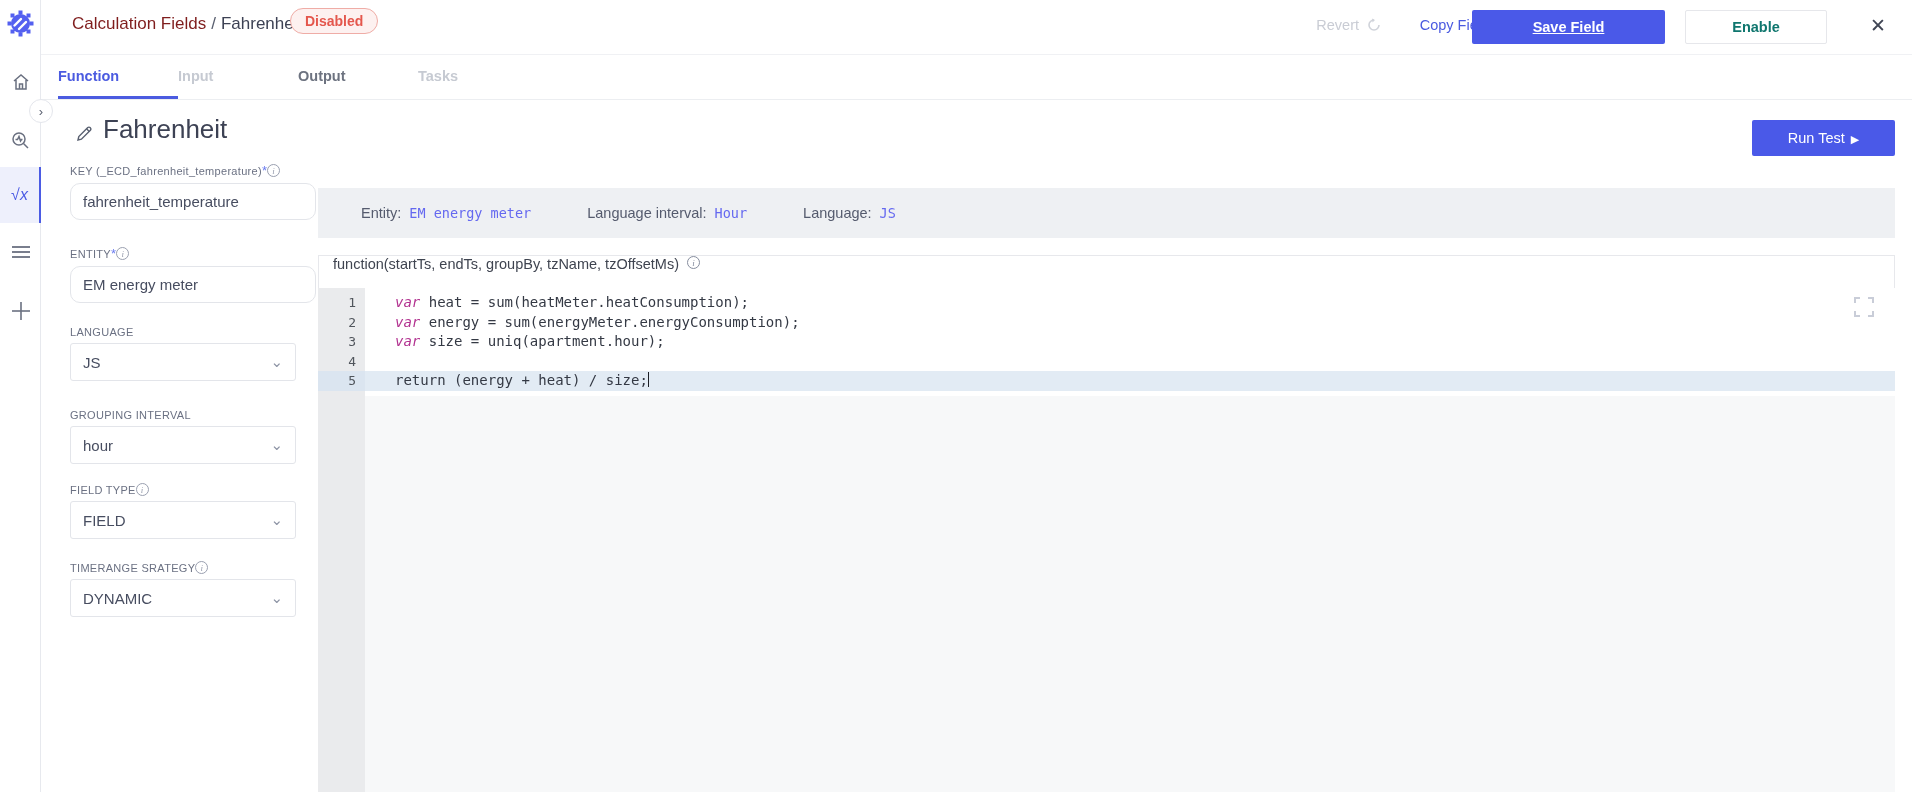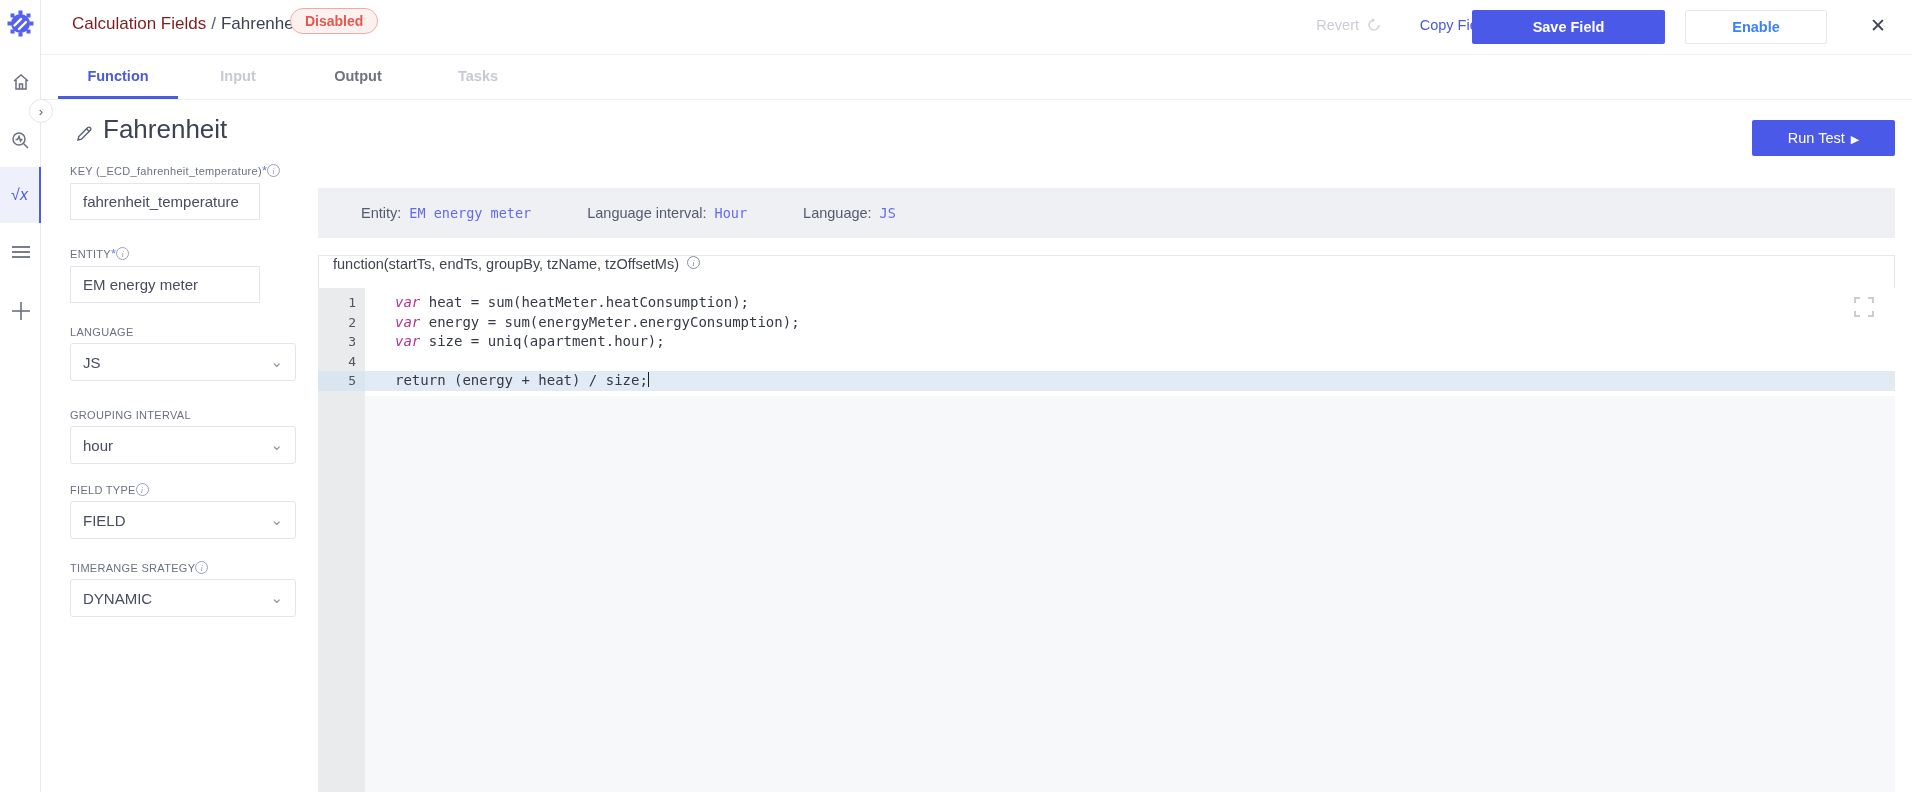--- a/index.html
+++ b/index.html
@@ -30,30 +30,30 @@
   .crumb { position:absolute; left:31px; top:14px; font-size:17px; color:#3d4254; }
   .crumb .link { color:#7f1d1d; cursor:pointer; }
   .crumb .sep { color:#585e6e; padding:0 5px; }
   .badge { position:absolute; left:249px; top:8px; padding:4px 14px; border:1.5px solid #efaca6;
            background:#fdf1f0; color:#e4574d; font-size:14px; font-weight:bold; border-radius:16px; }
   .act-revert { position:absolute; right:530px; top:17px; color:#c9ccd4; font-size:14.5px; cursor:default;
                 display:flex; align-items:center; gap:7px; }
   .act-copy { position:absolute; right:423px; top:17px; color:#4a5ae0; font-size:14.5px; cursor:pointer; }
   .btn-save { position:absolute; right:247px; top:10px; width:193px; height:34px; background:#4a59e8;
               color:#fff; border:none; border-radius:2px; font-size:14.5px; font-weight:bold; cursor:pointer;
-              font-family:"Liberation Sans", sans-serif; }
+              font-family:"Liberation Sans", sans-serif;text-decoration:underline; }
   .btn-enable { position:absolute; right:85px; top:10px; width:142px; height:34px; background:#fff;
-                color:#3b82f6; border:1px solid #e6e7eb; border-radius:2px; font-size:14.5px; font-weight:bold;
+                color:#0f766e; border:1px solid #e6e7eb; border-radius:2px; font-size:14.5px; font-weight:bold;
                 font-family:"Liberation Sans", sans-serif; }
   .btn-close { position:absolute; right:26px; top:14px; font-size:19px; color:#3f4554; cursor:pointer; }
 
   
   .tabbar { position:absolute; left:41px; top:55px; width:1871px; height:45px;
             border-bottom:1px solid #eceef1; display:flex; padding-left:17px; }
-  .tab { width:120px; text-align:center; font-size:14.5px; font-weight:bold; line-height:42px;
+  .tab { width:120px; text-align:left; font-size:14.5px; font-weight:bold; line-height:42px;
          cursor:pointer; }
   .tab.active   { color:#4b5be0; border-bottom:3px solid #4b5be0; }
   .tab.default  { color:#6d7380; }
   .tab.disabled { color:#c6cad2; cursor:default; }
 
   
   .title-row { position:absolute; left:41px; top:100px; width:1871px; height:60px; }
   .pencil { position:absolute; left:34px; top:24px; }
   .page-title { position:absolute; left:62px; top:14px; font-size:26px; color:#3d4254; }
   .btn-run { position:absolute; right:17px; top:20px; width:143px; height:36px; background:#4a59e8;
@@ -63,21 +63,21 @@
 
   
   .form-col { position:absolute; left:70px; top:0; width:226px; }
   .fblock { position:absolute; left:0; width:226px; }
   .flabel { font-size:11px; letter-spacing:.3px; color:#6b7183; margin-bottom:5px;
             display:flex; align-items:center; gap:0; white-space:nowrap; }
   .flabel .req { color:#6a7bf0; font-size:13px; }
   .info-i { display:inline-flex; width:13px; height:13px; border:1px solid #9aa0b0; border-radius:50%;
             color:#9aa0b0; font-size:9px; align-items:center; justify-content:center;
             font-family:"Liberation Serif", serif; font-style:italic; flex:none; }
-  .finput { width:190px; height:37px; border:1px solid #e3e5ea; border-radius:0; background:#fff;
+  .finput { width:246px; height:37px; border:1px solid #e3e5ea; border-radius:10px; background:#fff;
             font-size:15px; color:#474d60; padding:0 12px; font-family:"Liberation Sans", sans-serif; }
   .fselect { width:226px; height:38px; border:1px solid #e3e5ea; border-radius:3px; background:#fff;
              font-size:15px; color:#474d60; padding:0 12px; display:flex; align-items:center;
              justify-content:space-between; cursor:pointer; }
   .chev { color:#8b92a3; }
   .fb-key  { top:163px; } .fb-ent { top:246px; } .fb-lang { top:326px; }
   .fb-grp  { top:409px; } .fb-ft  { top:483px; } .fb-trs  { top:561px;text-align:center; }
 
   
   .editor-region { position:absolute; left:318px; top:0; width:1577px; height:792px; }

